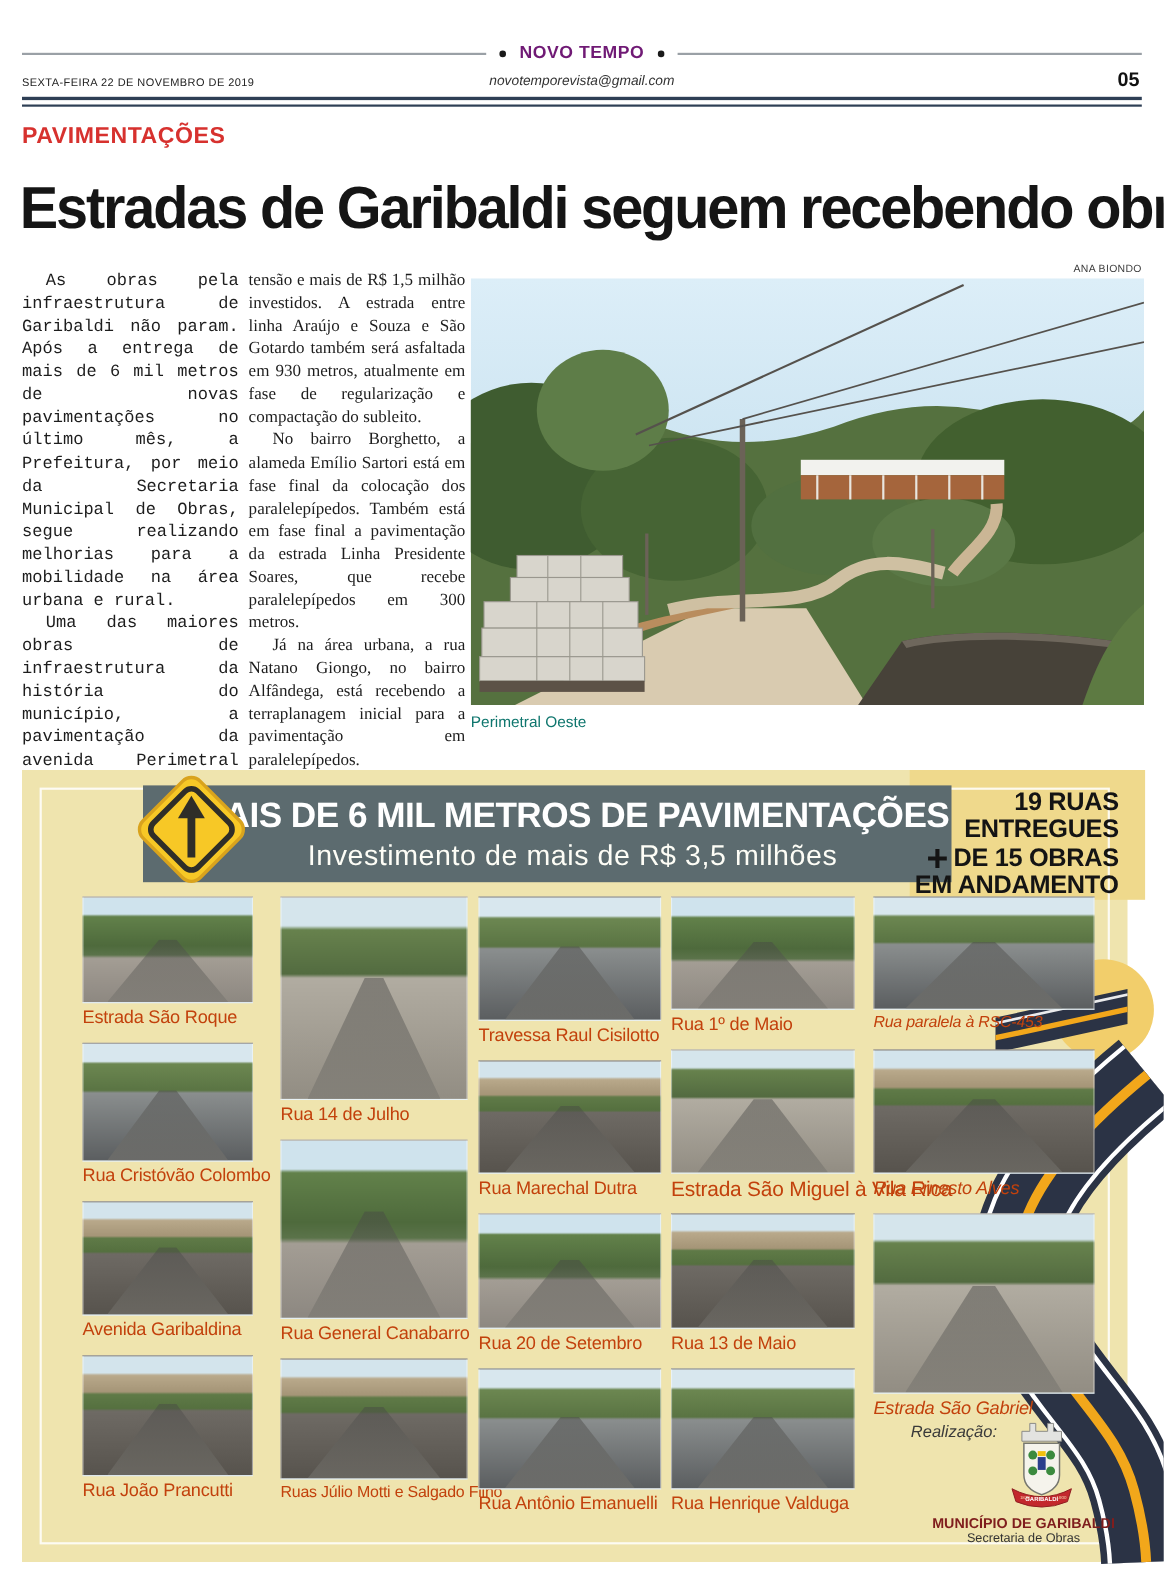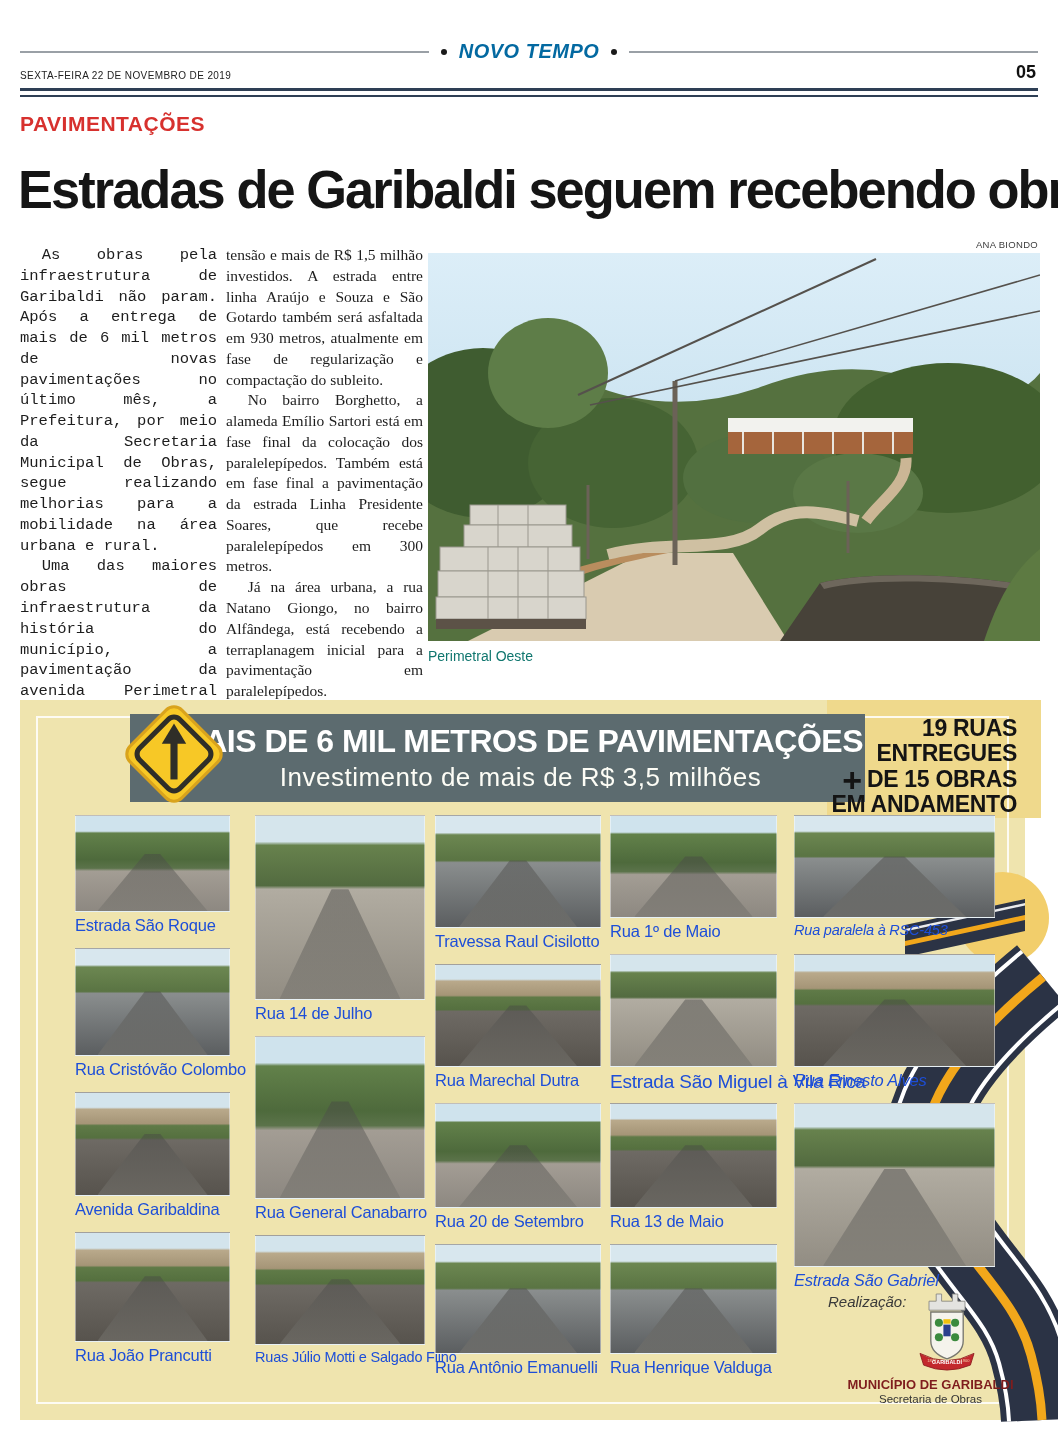--- a/index.html
+++ b/index.html
@@ -3,21 +3,21 @@
 <meta charset="utf-8">
 <style>
   html,body{margin:0;padding:0;background:#ffffff;}
   .page{position:relative;width:1058px;height:1443px;background:#fff;overflow:hidden;
         font-family:"Liberation Sans",sans-serif;color:#111;}
 
   
   .masthead-row{position:absolute;left:20px;top:40px;width:1018px;display:flex;align-items:center;}
   .mast-rule{flex:1;height:2px;background:#9aa0a6;}
   .mast-dot{width:6px;height:6px;border-radius:50%;background:#1a1a1a;margin:0 12px;}
-  .masthead{font-size:20px;font-weight:700;color:#0369a1;letter-spacing:.5px;white-space:nowrap;font-style:italic;}
+  .masthead{font-size:16px;font-weight:700;color:#701a75;letter-spacing:.5px;white-space:nowrap;}
   .email{position:absolute;left:0;top:66px;width:1058px;text-align:center;font-style:italic;
          font-size:12.5px;color:#333;}
   .date{position:absolute;left:20px;top:70px;font-size:10px;letter-spacing:.4px;color:#222;}
   .pagenum{position:absolute;right:22px;top:62px;font-size:18px;font-weight:700;color:#111;}
   .double-rule{position:absolute;left:20px;top:88px;width:1018px;height:4px;
                border-top:3px solid #2e3f55;border-bottom:2px solid #2e3f55;}
 
   
   .kicker{position:absolute;left:20px;top:112px;font-size:21px;font-weight:700;color:#d7312e;letter-spacing:.5px;}
   .headline{position:absolute;left:18px;top:158px;width:1030px;font-size:54px;font-weight:700;
@@ -60,21 +60,21 @@
   .gc5{left:774px;width:201px;font-style:italic;}
   .cell{margin-bottom:12px;}
   .ph{position:relative;width:100%;border:1px solid rgba(255,255,255,.45);box-sizing:border-box;overflow:hidden;}
   .ph::after{content:"";position:absolute;left:50%;bottom:0;width:72%;height:60%;transform:translateX(-50%);
              background:linear-gradient(180deg,rgba(70,70,68,.45),rgba(120,118,112,.55));
              clip-path:polygon(43% 0,57% 0,100% 100%,0 100%);}
   .v1{background:linear-gradient(180deg,#cfe3ed 0%,#cfe3ed 16%,#62814a 18%,#4e6a3c 46%,#5b734a 55%,#a39d94 58%,#8d8881 100%);}
   .v2{background:linear-gradient(180deg,#d3e4ec 0%,#d3e4ec 14%,#b9a98b 16%,#a59577 30%,#5f7a47 32%,#55703f 44%,#6e6a64 46%,#57534d 100%);}
   .v3{background:linear-gradient(180deg,#d8e7ee 0%,#d8e7ee 15%,#6c8751 17%,#5a7443 40%,#8a8e8e 42%,#5b5e60 100%);}
   .v4{background:linear-gradient(180deg,#d5e5ec 0%,#d5e5ec 14%,#67824d 16%,#536b40 38%,#b1aca1 40%,#928d83 100%);}
-  .street-label{margin-top:4px;height:20px;font-size:16.5px;color:#1d4ed8;letter-spacing:-.2px;white-space:nowrap;}
+  .street-label{margin-top:4px;height:20px;font-size:16.5px;color:#c2410c;letter-spacing:-.2px;white-space:nowrap;}
   .street-label.small{font-size:19px;}
   .street-label.mid{font-size:14.5px;}
 
   .realizacao{position:absolute;left:808px;top:585px;width:205px;height:132px;z-index:7;}
   .real-label{position:absolute;left:0;top:8px;font-size:15px;font-style:italic;color:#3a3a3a;}
   .crest{position:absolute;left:78px;top:0;width:82px;height:90px;}
   .org-name{position:absolute;left:0;top:92px;width:100%;text-align:center;font-size:13px;font-weight:700;color:#7f1d1d;}
   .org-dept{position:absolute;left:0;top:108px;width:100%;text-align:center;font-size:11.5px;color:#333;}
 </style>
 </head>
@@ -82,20 +82,21 @@
 
 <div class="page">
 
   <div class="masthead-row">
     <div class="mast-rule"></div>
     <div class="mast-dot"></div>
     <div class="masthead">NOVO TEMPO</div>
     <div class="mast-dot"></div>
     <div class="mast-rule"></div>
   </div>
+  <div class="email">novotemporevista@gmail.com</div>
   <div class="date">SEXTA-FEIRA 22 DE NOVEMBRO DE 2019</div>
   <div class="pagenum">05</div>
   <div class="double-rule"></div>
 
   <div class="kicker">PAVIMENTAÇÕES</div>
   <div class="headline">Estradas de Garibaldi seguem recebendo obras</div>
 
   <div class="bodycol col1">
     <p>As obras pela infraestrutura de Garibaldi não param. Após a entrega de mais de 6 mil metros de novas pavimentações no último mês, a Prefeitura, por meio da Secretaria Municipal de Obras, segue realizando melhorias para a mobilidade na área urbana e rural.</p>
     <p>Uma das maiores obras de infraestrutura da história do município, a pavimentação da avenida Perimetral Oeste, está em fase de imprimação, colocação de meios-fios e pavimentação dos passeios públicos. A via tem 2,4 mil metros de extensão e mais de R$ 4 milhões serão investidos na obra, que ligará a área urbana do município ao distrito industrial.</p>

